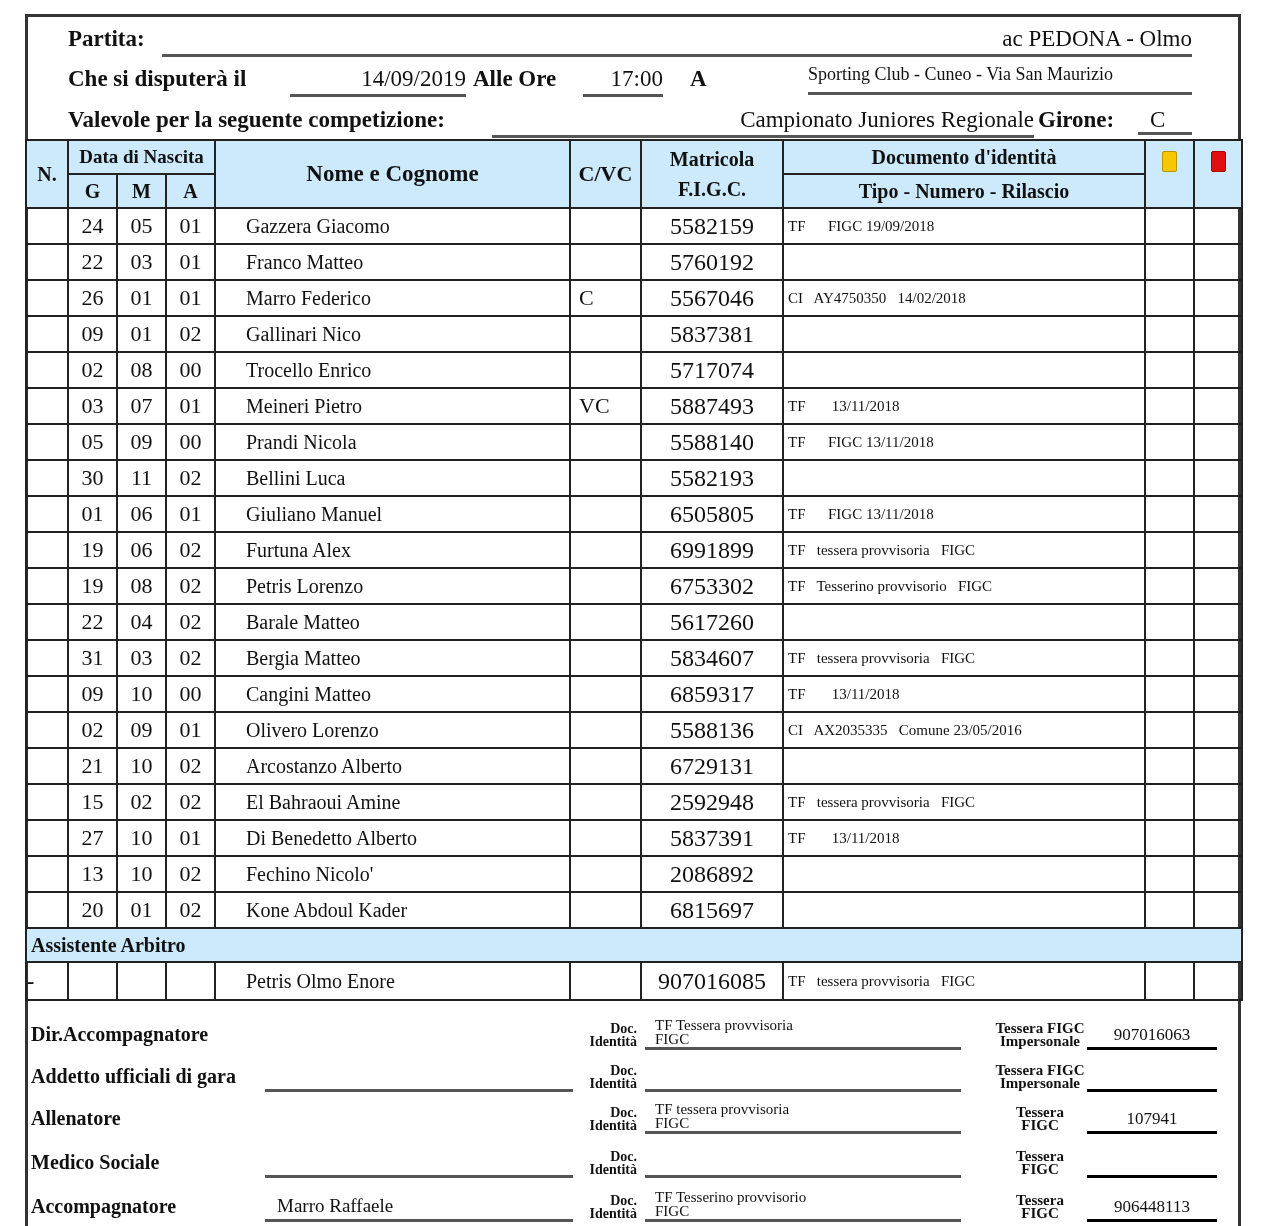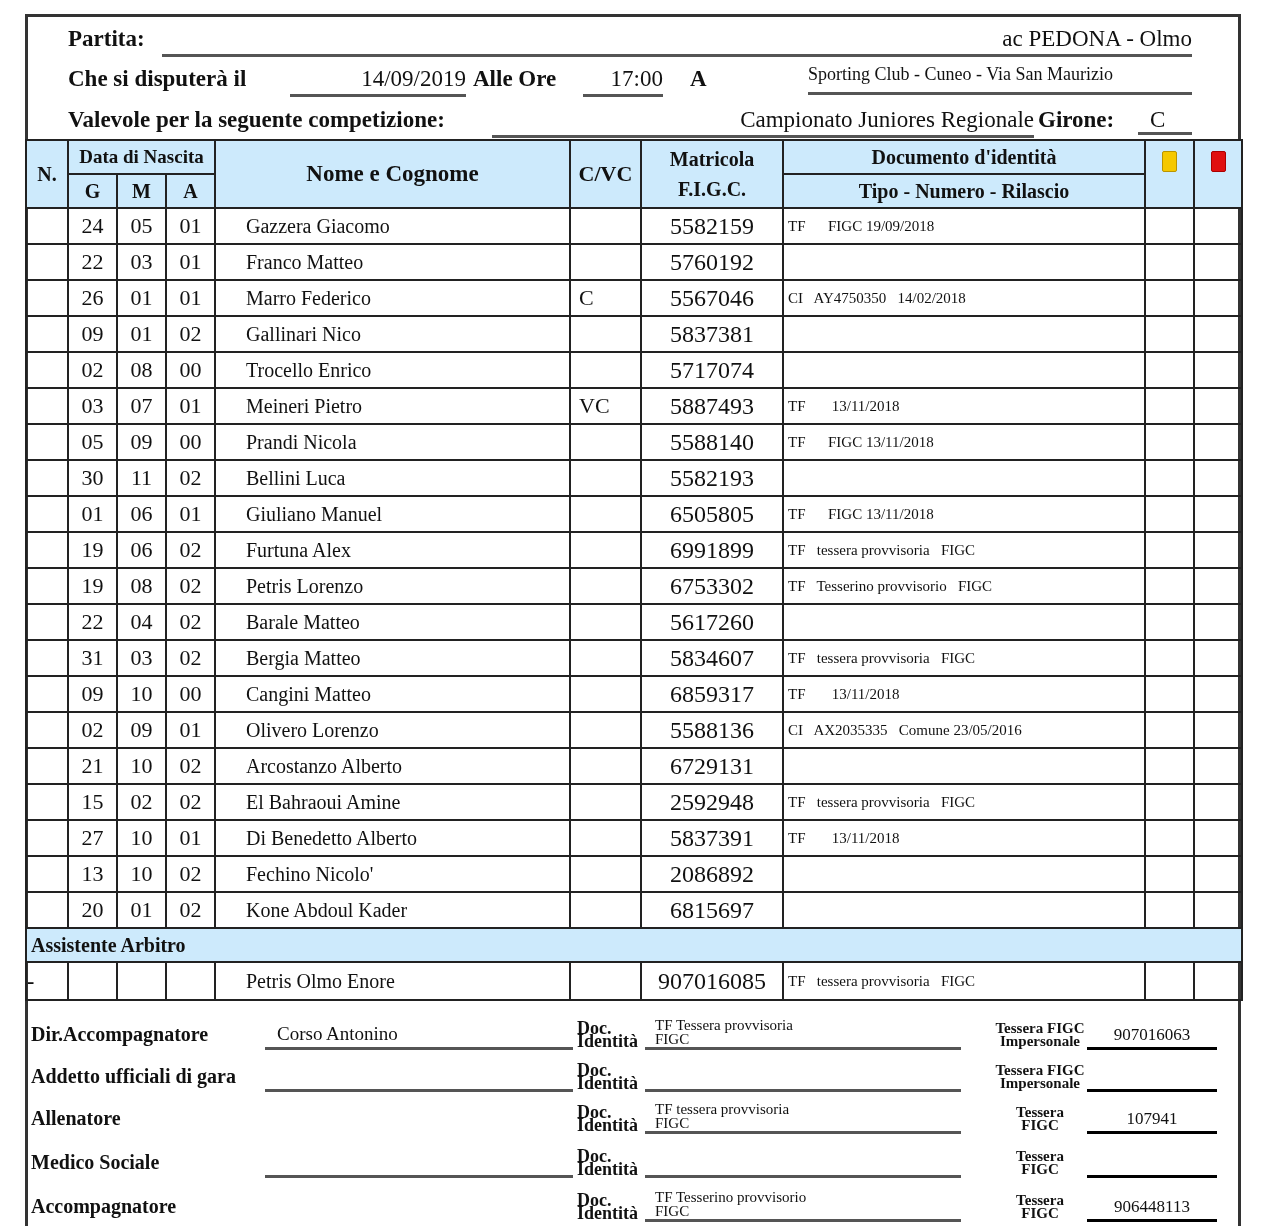--- a/index.html
+++ b/index.html
@@ -24,21 +24,21 @@
   .c-mat { text-align:center; font-size:24px !important; }
   .c-doc { font-size:15px !important; padding-left:4px !important; white-space:pre; }
   .card { display:inline-block; width:13px; height:19px; border-radius:2px; vertical-align:middle; }
   .section-row td { background:#cdeafc; font-weight:bold; font-size:20px !important; padding-left:4px !important; }
 
   .staff { position:absolute; left:25px; width:1216px; height:40px; }
   .staff .role { position:absolute; left:6px; bottom:6px; font-weight:bold; font-size:20px; }
   .staff .sname { position:absolute; left:240px; width:296px; bottom:2px; border-bottom:3px solid #555;
                   font-size:19px; padding-left:12px; height:24px; }
   .staff .doclbl { position:absolute; left:552px; width:60px; bottom:4px; font-weight:bold;
-                   font-size:18px; line-height:13px; text-align:left; }
+                   font-size:14px; line-height:13px; text-align:right; }
   .staff .docval { position:absolute; left:620px; width:316px; bottom:2px; border-bottom:3px solid #555;
                    font-size:15px; line-height:14px; padding-left:10px; height:32px; box-sizing:border-box;
                    white-space:pre-line; }
   .staff .teslbl { position:absolute; left:950px; width:130px; bottom:4px; font-weight:bold;
                    font-size:15px; line-height:13px; text-align:center; }
   .staff .tesval { position:absolute; left:1062px; width:130px; bottom:2px; border-bottom:3px solid #000000;
                    font-size:17px; text-align:center; height:22px; }
 </style>
 </head>
 <body>
@@ -353,21 +353,20 @@
     <td class="c-doc">TF   tessera provvisoria   FIGC</td>
     <td></td>
     <td></td>
   </tr>
     </tbody>
 </table>
 
 <div id="staff-section">
     <div class="staff" style="top: 1012px;">
       <div class="role">Dir.Accompagnatore</div>
-      <div class="sname">Corso Antonino</div>
       <div class="doclbl" style="white-space:pre-line">Doc.
 Identità</div>
       <div class="docval">TF   Tessera provvisoria
 FIGC</div>
       <div class="teslbl" style="white-space:pre-line">Tessera FIGC
 Impersonale</div>
       <div class="tesval">907016063</div>
     </div>
     <div class="staff" style="top: 1054px;">
       <div class="role">Addetto ufficiali di gara</div>
@@ -394,20 +393,21 @@
       <div class="sname"></div>
       <div class="doclbl" style="white-space:pre-line">Doc.
 Identità</div>
       <div class="docval"></div>
       <div class="teslbl" style="white-space:pre-line">Tessera
 FIGC</div>
       <div class="tesval"></div>
     </div>
     <div class="staff" style="top: 1184px;">
       <div class="role">Accompagnatore</div>
+      <div class="sname">Marro Raffaele</div>
       <div class="doclbl" style="white-space:pre-line">Doc.
 Identità</div>
       <div class="docval">TF   Tesserino provvisorio
 FIGC</div>
       <div class="teslbl" style="white-space:pre-line">Tessera
 FIGC</div>
       <div class="tesval">906448113</div>
     </div>
   </div>
 

